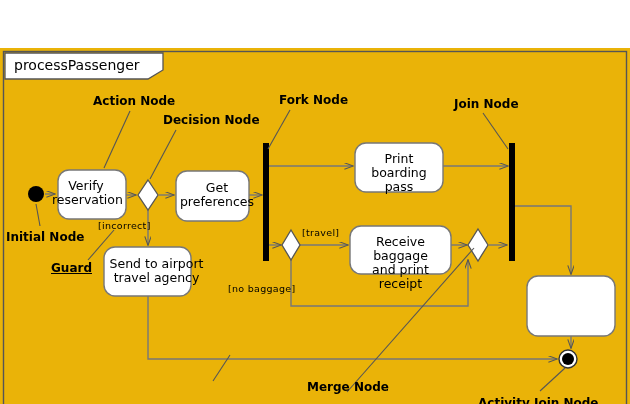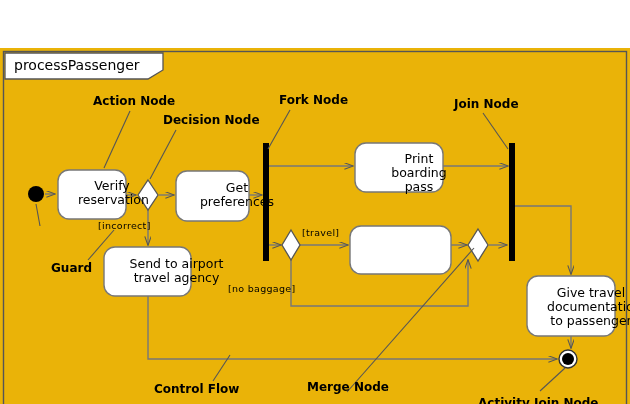--- a/index.html
+++ b/index.html
@@ -25,21 +25,20 @@
   }
   .node-label {
     position: absolute;
     font-family: "DejaVu Sans", sans-serif;
     font-size: 12.5px;
     color: #000000;
     text-align: center;
     line-height: 14px;
     white-space: pre-line;
     pointer-events: none;
-    padding-left: 20px;
   }
   .annot {
     position: absolute;
     font-family: "DejaVu Sans", sans-serif;
     font-size: 12px;
     font-weight: bold;
     color: #000000;
     white-space: nowrap;
   }
   .guard-label {
@@ -148,38 +147,37 @@
       <line x1="40" y1="178" x2="36" y2="156"></line>
       <line x1="88" y1="212" x2="114" y2="182"></line>
       <line x1="213" y1="333" x2="230" y2="307"></line>
       <line x1="347" y1="344" x2="474" y2="200"></line>
       <line x1="540" y1="343" x2="565" y2="320"></line>
     </g>
   </svg>
 
   <div class="frame-title" style="left:14px; top:9px;">processPassenger</div>
 
-  <div class="node-label" style="left:58px; top:131px; width:68px;">Verify
+  <div class="node-label" style="left:52px; top:131px; width:68px;">Verify
 reservation</div>
   <div class="node-label" style="left:176px; top:133px; width:82px;">Get
 preferences</div>
   <div class="node-label" style="left:104px; top:209px; width:105px;">Send to airport
 travel agency</div>
   <div class="node-label" style="left:355px; top:104px; width:88px;">Print
 boarding pass</div>
-  <div class="node-label" style="left:527px; top:238px; width:88px;">Give travel
-documentation
-to passenger</div>
+  <div class="node-label" style="left:350px; top:187px; width:101px;">Receive baggage
+and print receipt</div>
 
   <div class="guard-label" style="left:98px; top:172px;">[incorrect]</div>
   <div class="guard-label" style="left:302px; top:179px;">[travel]</div>
   <div class="guard-label" style="left:228px; top:235px;">[no baggage]</div>
 
   <div class="annot" style="left:93px; top:46px;">Action Node</div>
   <div class="annot" style="left:163px; top:65px;">Decision Node</div>
   <div class="annot" style="left:279px; top:45px;">Fork Node</div>
   <div class="annot" style="left:454px; top:49px;">Join Node</div>
-  <div class="annot" style="left:51px; top:213px;">Guard</div>
-  <div class="annot" style="left:154px; top:334px;">Control Flow</div>
+  <div class="annot" style="left:6px; top:182px;">Initial Node</div>
+  <div class="annot" style="left:51px; top:213px;text-decoration:underline;">Guard</div>
   <div class="annot" style="left:307px; top:332px;">Merge Node</div>
   <div class="annot" style="left:478px; top:348px;">Activity Join Node</div>
 
 </div>
 
 </body></html>

